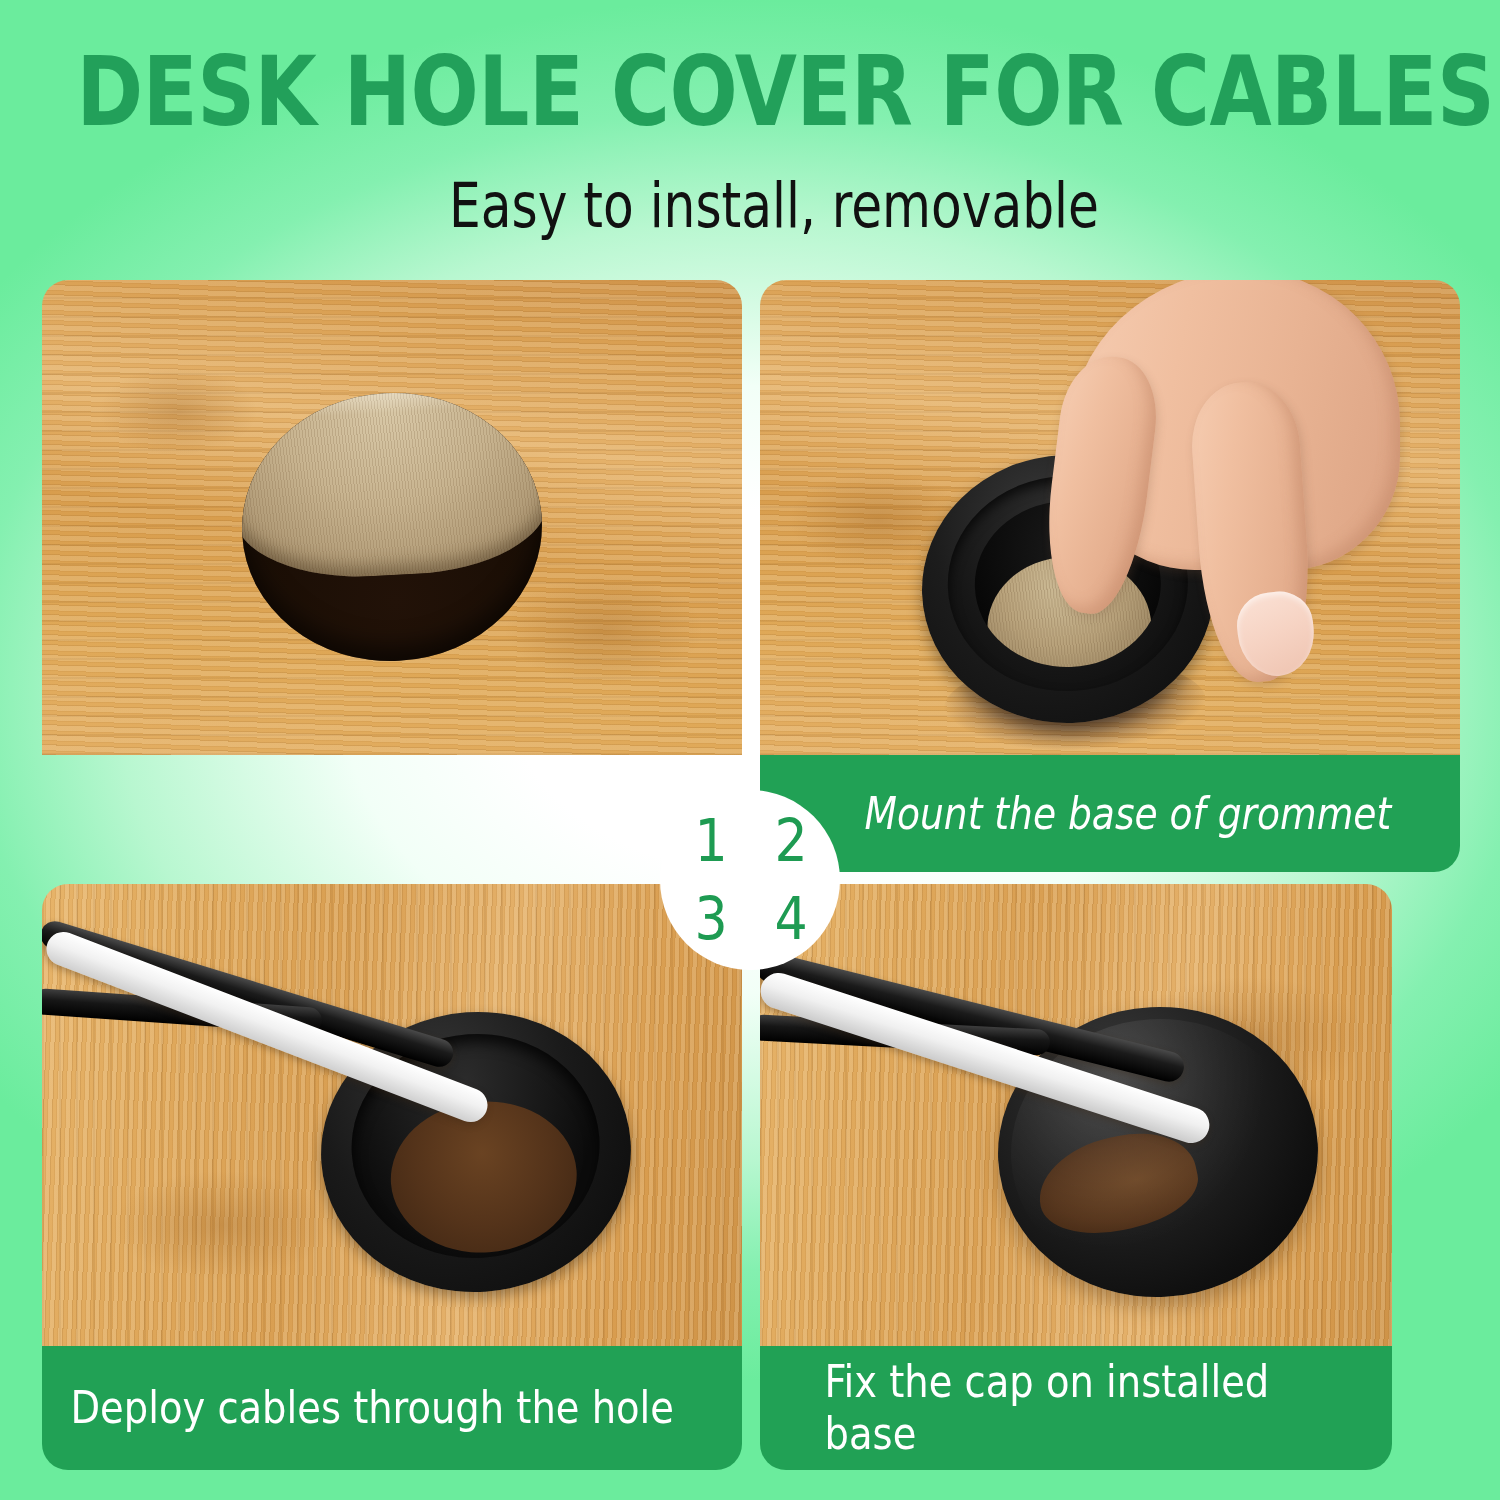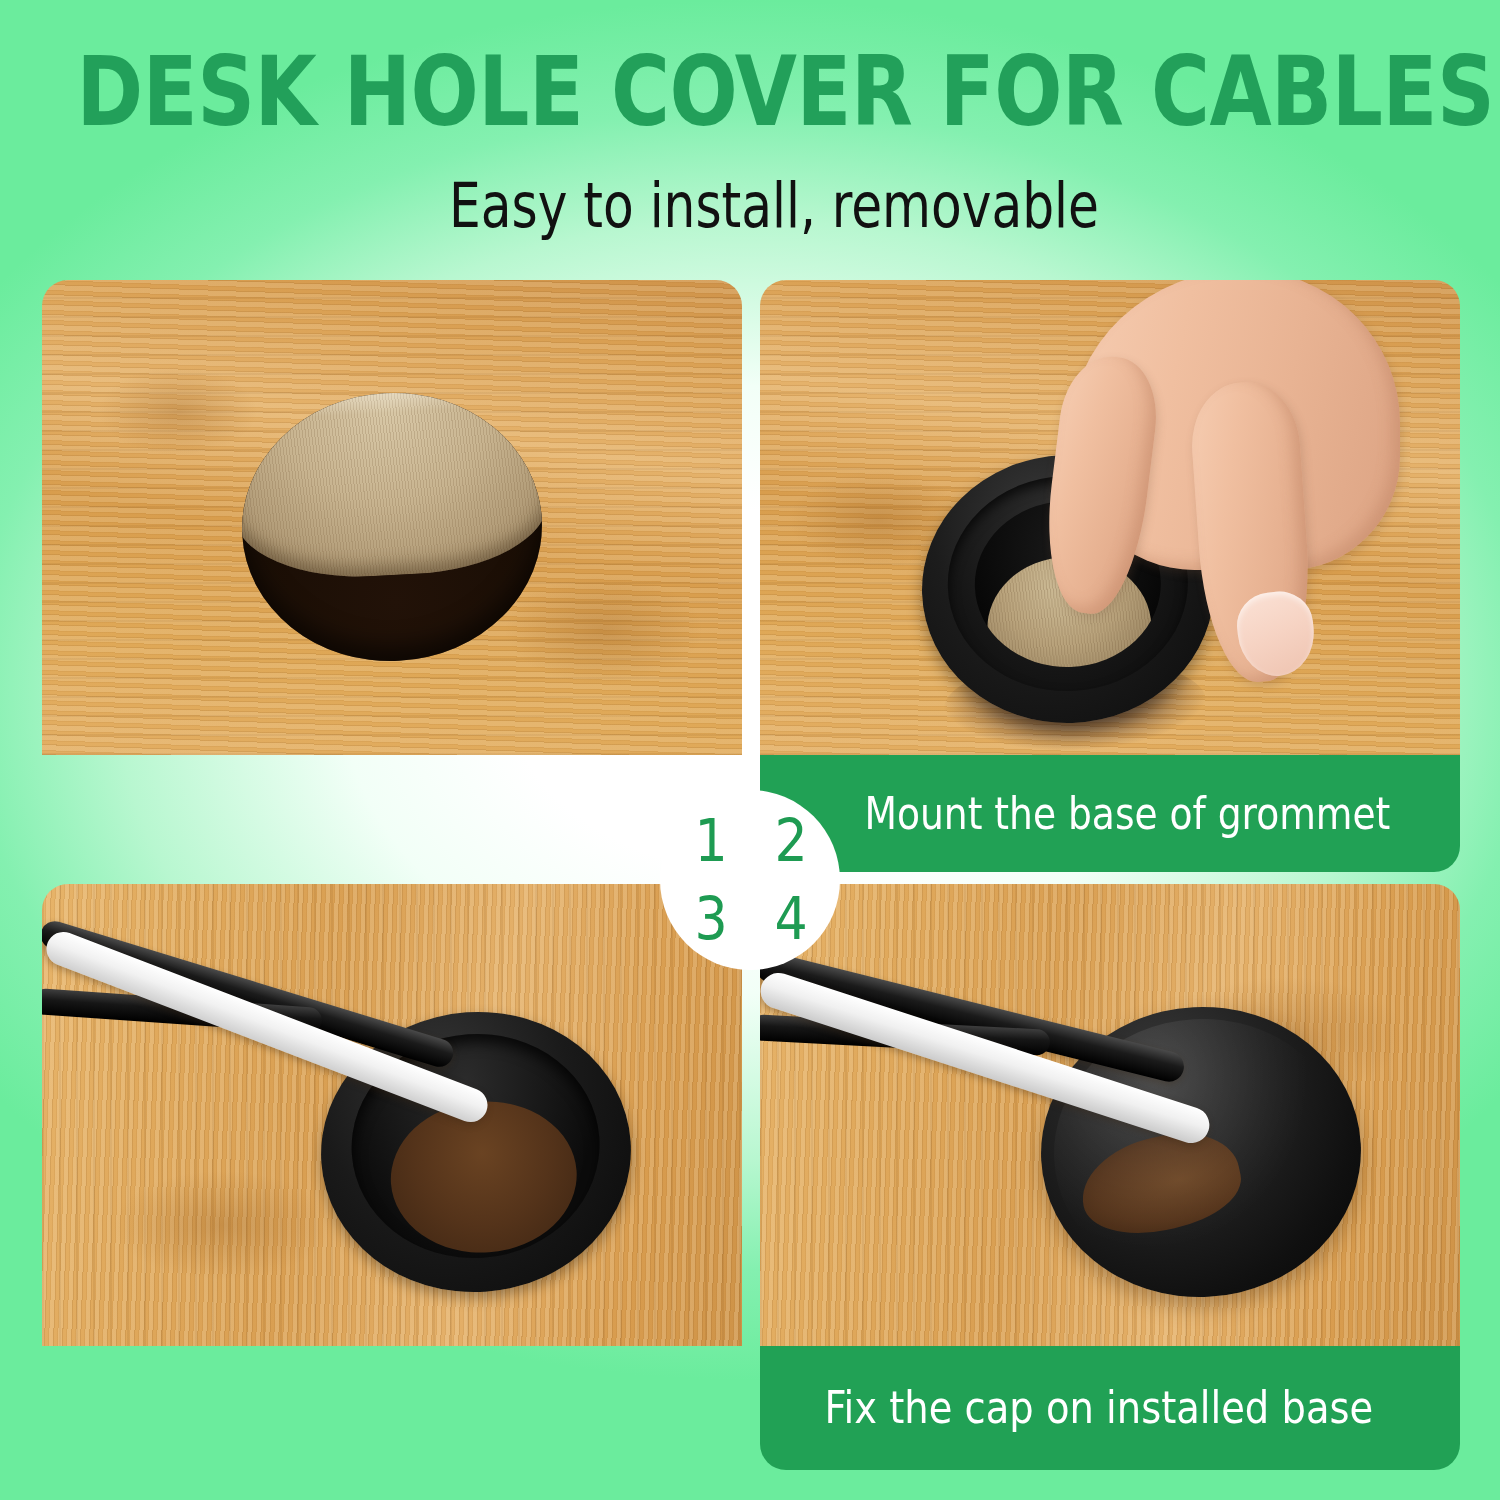--- a/index.html
+++ b/index.html
@@ -44,23 +44,23 @@
     line-height:62px;
     color:#111111;
     transform: scaleX(0.9);
     transform-origin:50% 50%;
     white-space:nowrap;
   }
 
   
   .card { position:absolute; overflow:hidden; border-radius:26px; }
   #card1 { left:42px;  top:280px; width:700px;  height:592px; }
-  #card2 { left:760px; top:280px; width:700px;  height:592px; }
+  #card2 { left:760px; top:280px; width:700px;  height:592px;font-style:italic; }
   #card3 { left:42px;  top:884px; width:700px;  height:586px; }
-  #card4 { left:760px; top:884px; width:700px;  height:586px; }
+  #card4 { left:760px; top:884px; width:632px;  height:586px; }
 
   .photo { position:absolute; left:0; top:0; width:100%; overflow:hidden; }
   #card1 .photo, #card2 .photo { height:475px; }
   #card3 .photo, #card4 .photo { height:462px; }
 
   
   .wood { position:absolute; inset:0; }
   .wood::before {
     content:""; position:absolute; inset:0;
     background:
@@ -378,20 +378,23 @@
       <div class="ring"></div>
       <div class="ring2"></div>
       <div class="cavity"></div>
     </div>
     <div id="cables3">
       <div class="cable cb1"></div>
       <div class="cable cb2"></div>
       <div class="cable cw"></div>
     </div>
   </div>
+  <div class="banner">
+    <div class="cap-text">Deploy cables through the hole</div>
+  </div>
 </div>
 
 <div class="card" id="card4">
   <div class="photo">
     <div class="wood">
       <div class="knot" style="left:58%;top:20%;width:240px;height:120px;"></div>
     </div>
     <div id="cap4">
       <div class="disc"></div>
       <div class="notch"></div>

